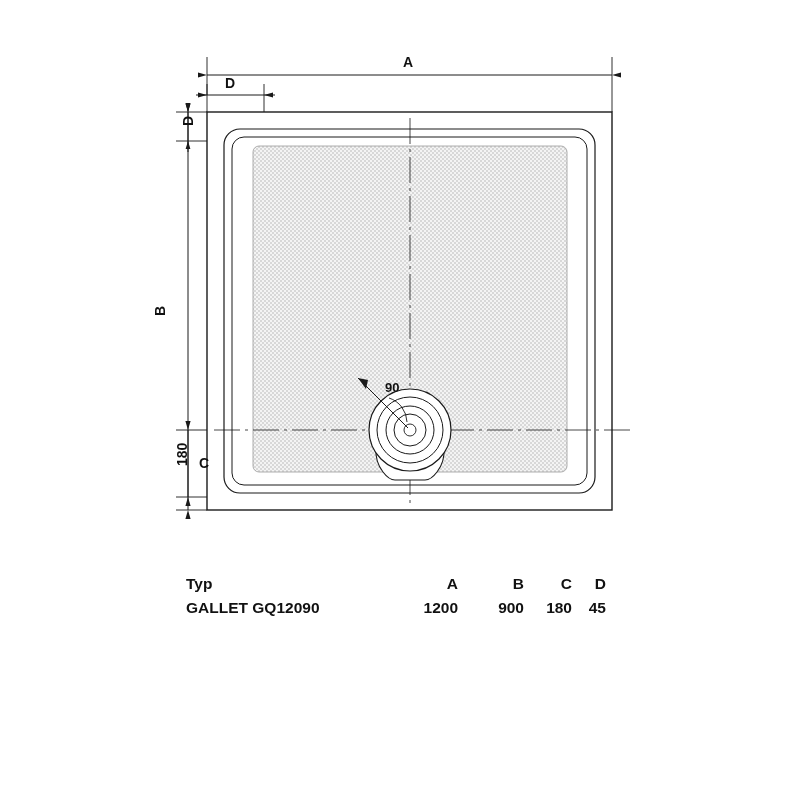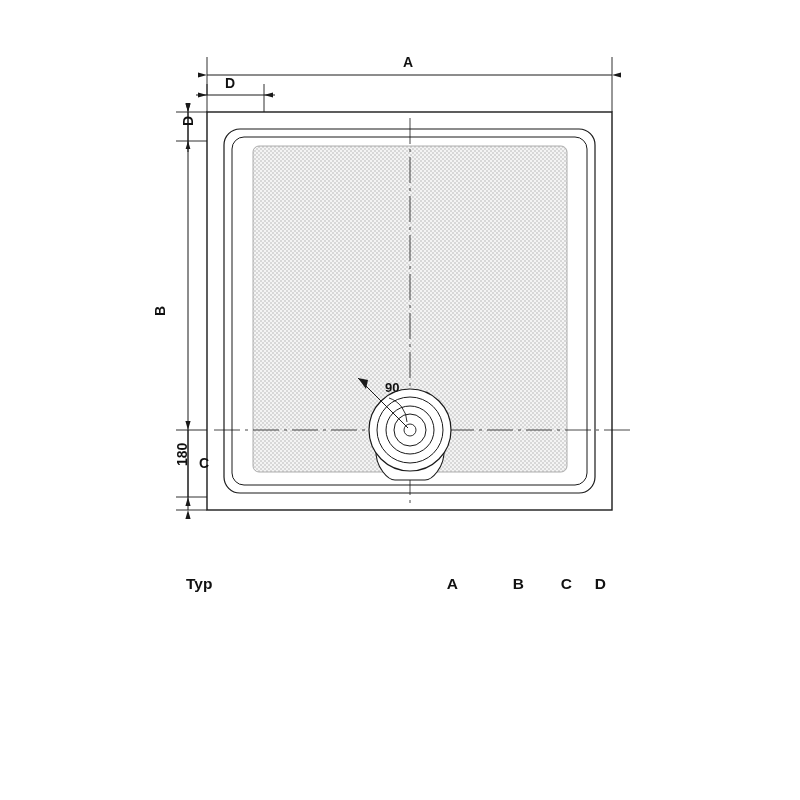--- a/index.html
+++ b/index.html
@@ -178,16 +178,23 @@
     <thead>
       <tr>
         <th class="col-typ">Typ</th>
         <th class="num col-a">A</th>
         <th class="num col-b">B</th>
         <th class="num col-c">C</th>
         <th class="num col-d">D</th>
       </tr>
     </thead>
     <tbody>
+      <tr>
+        <td class="col-typ">GALLET GQ12090</td>
+        <td class="num col-a">1200</td>
+        <td class="num col-b">900</td>
+        <td class="num col-c">180</td>
+        <td class="num col-d">45</td>
+      </tr>
     </tbody>
   </table>
 
 </div>
 
 </body></html>

